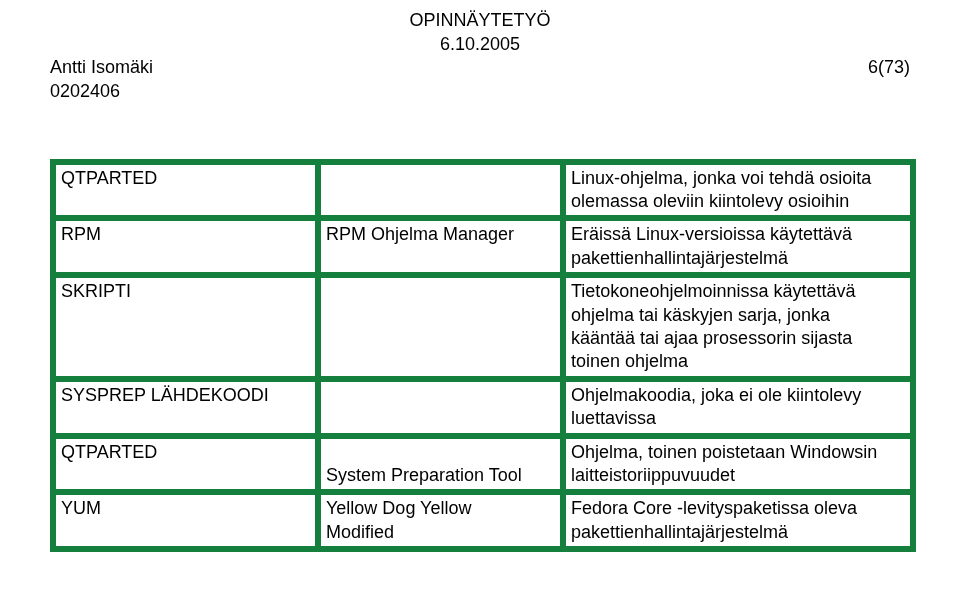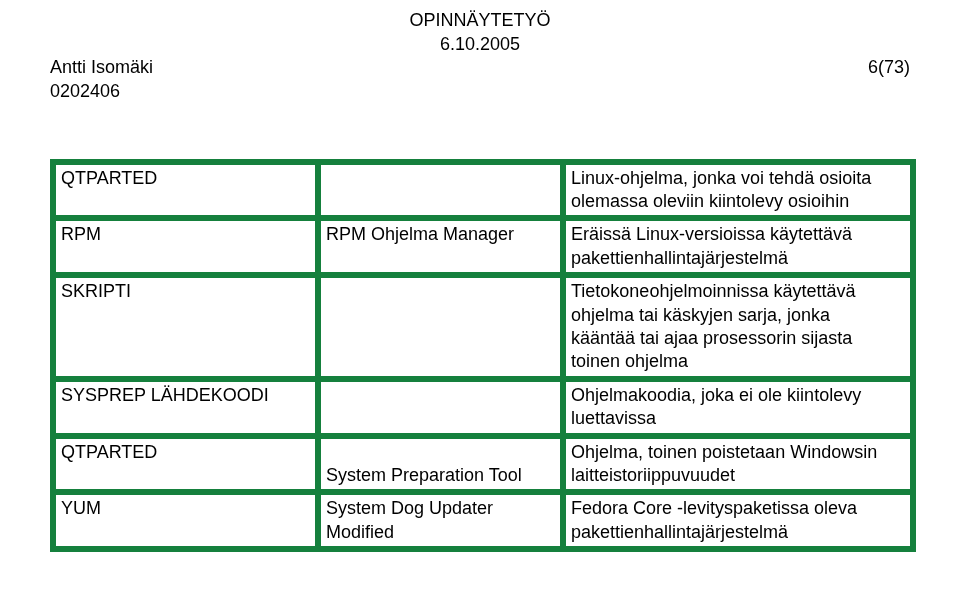--- a/index.html
+++ b/index.html
@@ -107,19 +107,19 @@
         <td></td>
         <td>Ohjelmakoodia, joka ei ole kiintolevy luettavissa</td>
       </tr>
       <tr>
         <td>QTPARTED</td>
         <td style="vertical-align:bottom;">System Preparation Tool</td>
         <td>Ohjelma, toinen poistetaan Windowsin laitteistoriippuvuudet</td>
       </tr>
       <tr>
         <td>YUM</td>
-        <td>System Dog Updater Modified</td>
+        <td>Yellow Dog Yellow Modified</td>
         <td>Fedora Core -levityspaketissa oleva pakettienhallintajärjestelmä</td>
       </tr>
     </tbody>
   </table>
 
 </div>
 
 </body></html>

